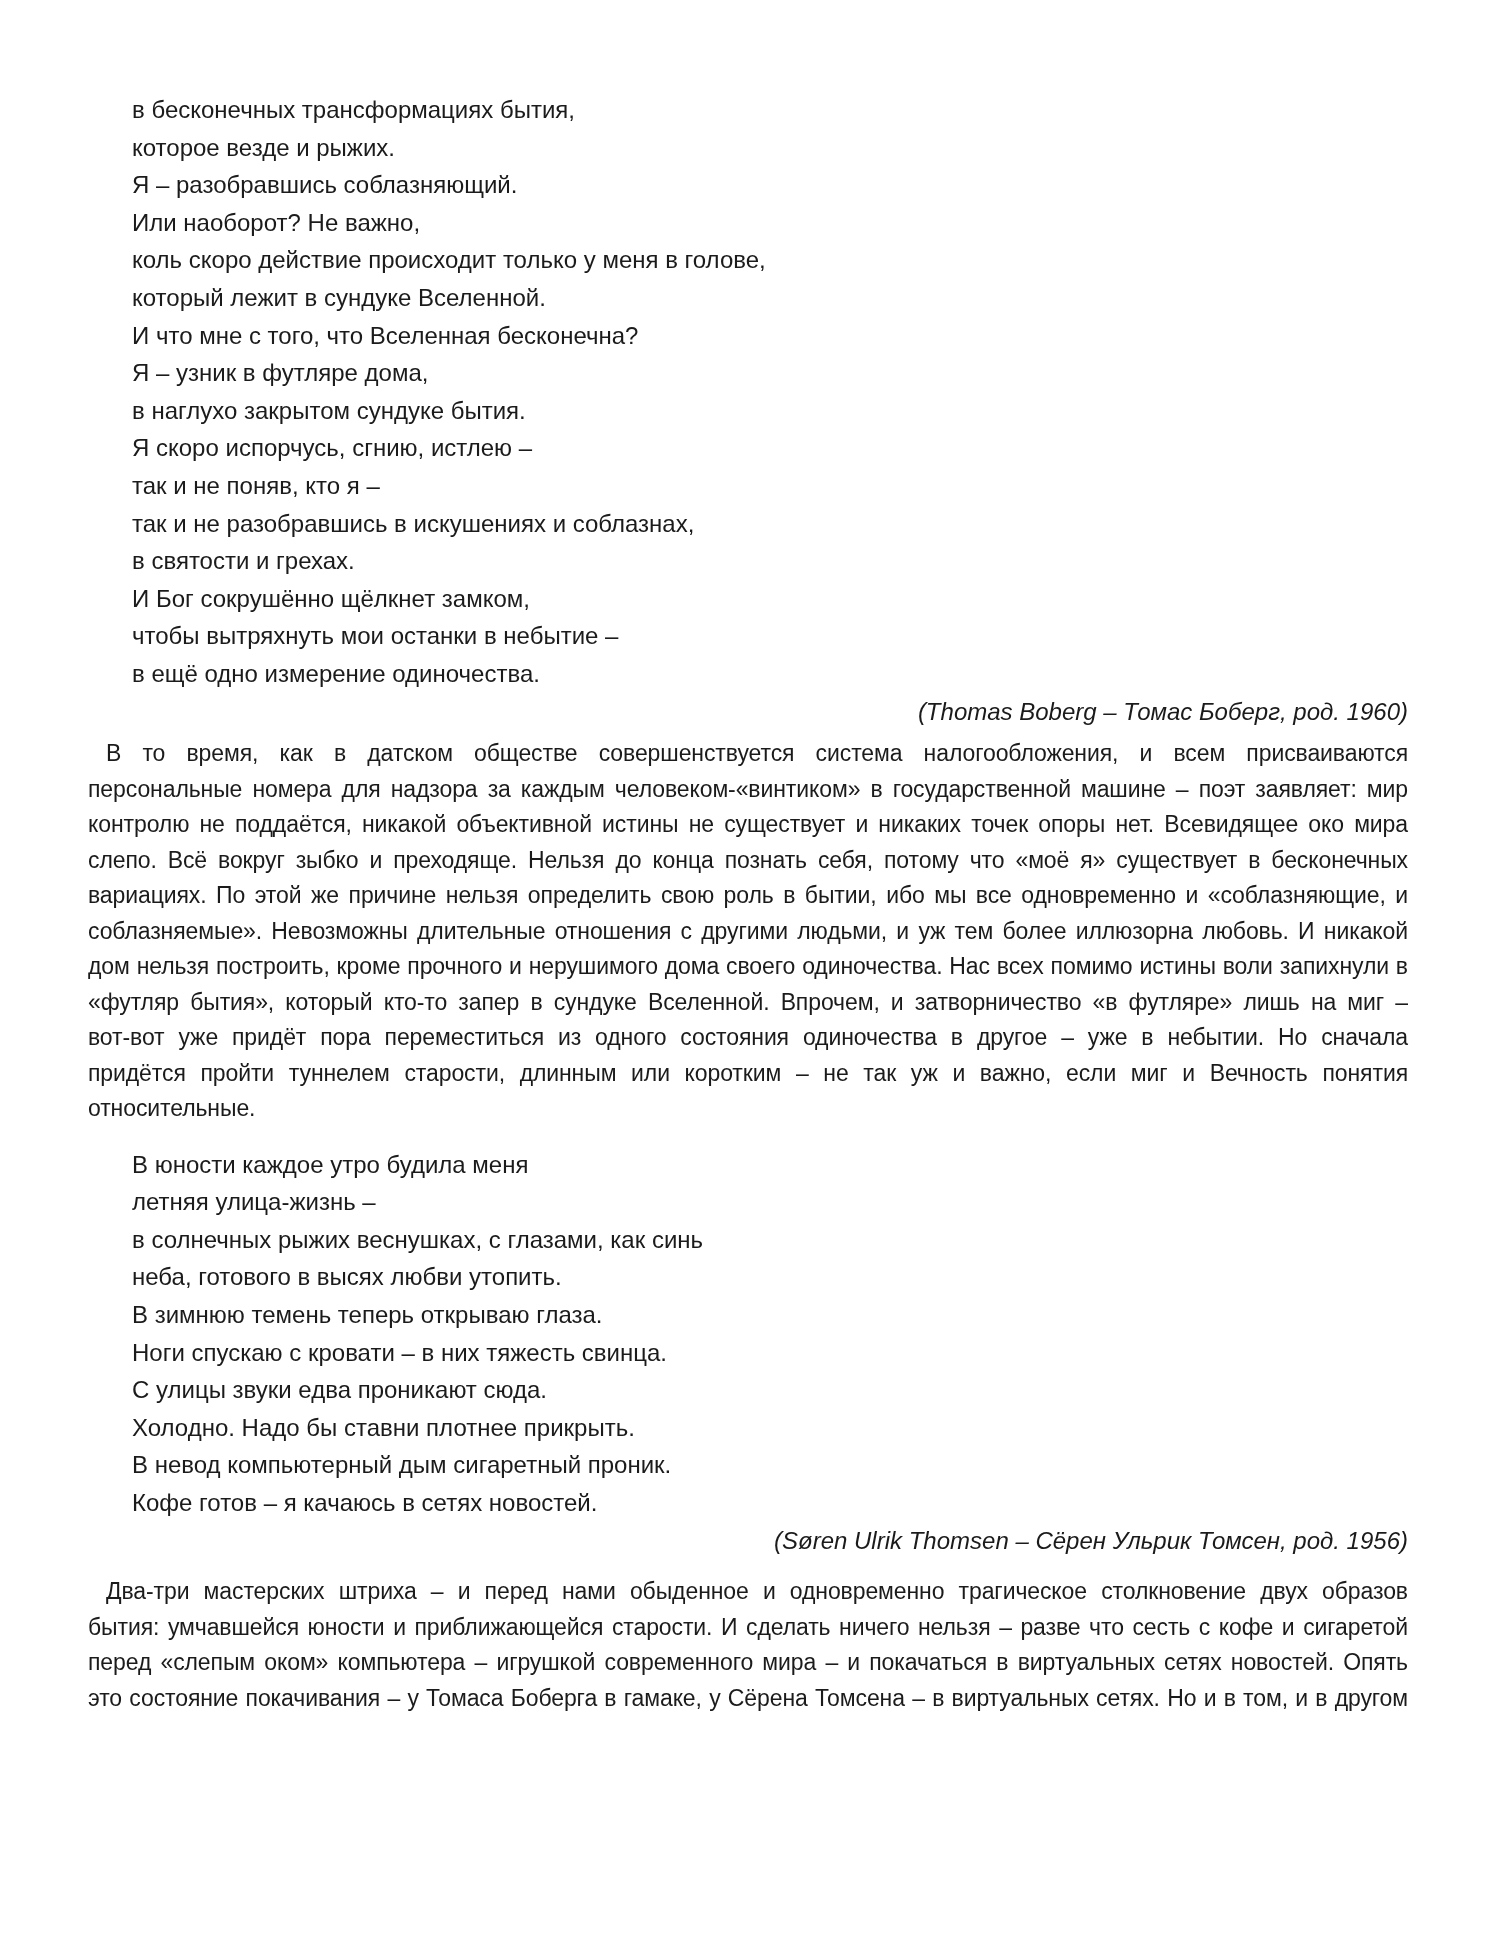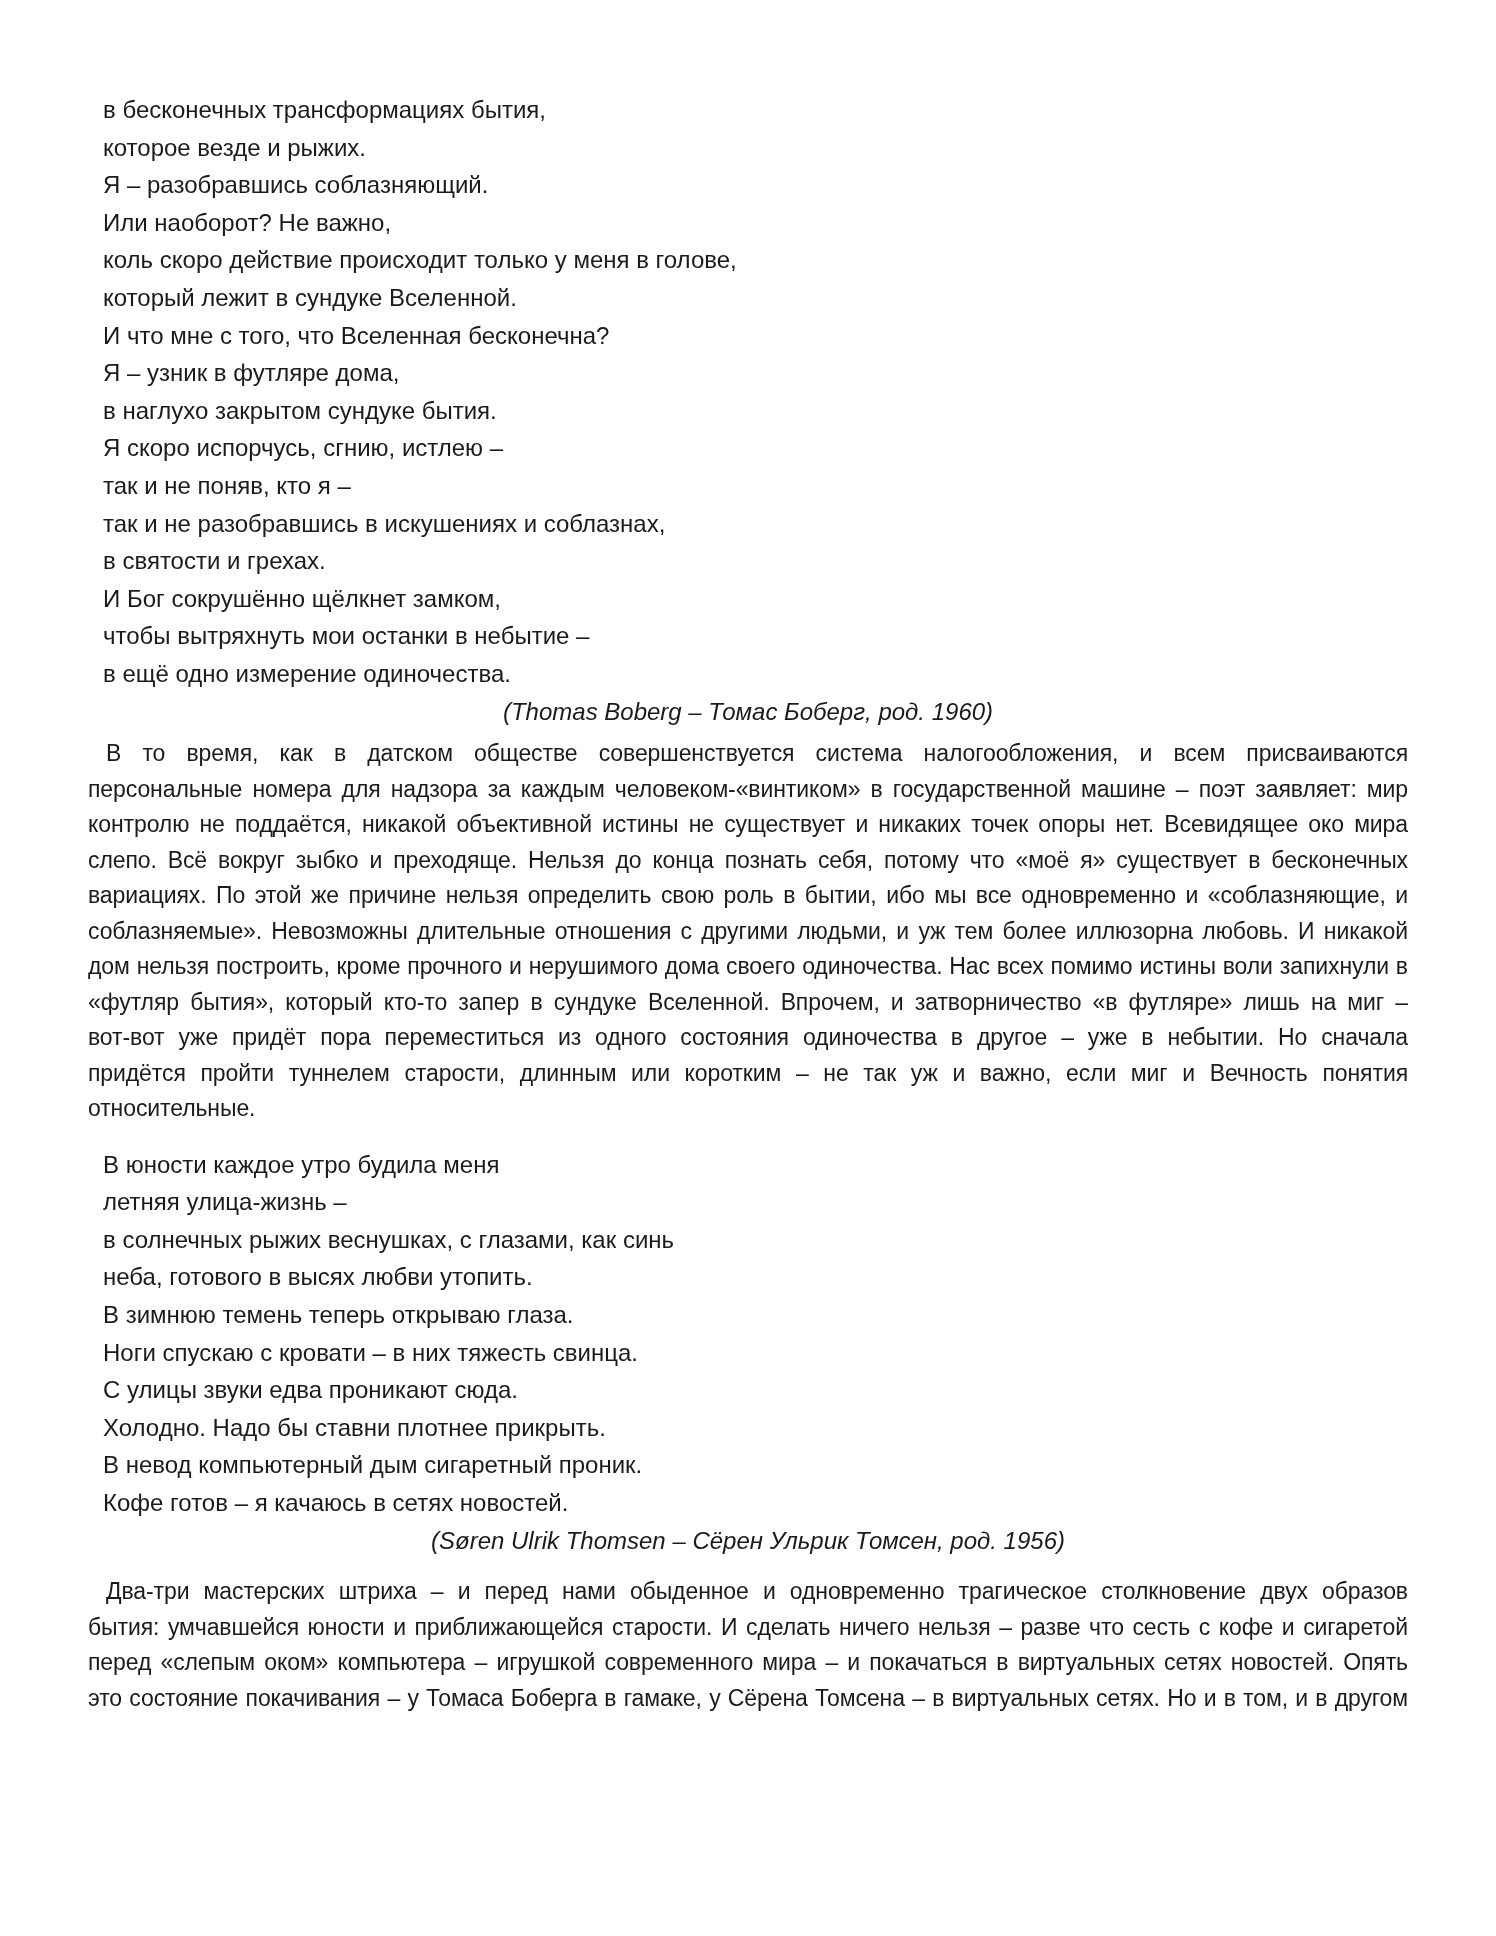--- a/index.html
+++ b/index.html
@@ -15,30 +15,30 @@
     font-family: "Liberation Sans", "DejaVu Sans", sans-serif;
   }
   .page {
     box-sizing: border-box;
     width: 1496px;
     height: 1936px;
     padding: 91px 88px 0 88px;
     background: #ffffff;
   }
   .poem {
-    margin-left: 15px;
+    margin-left: 44px;
     font-size: 24px;
     line-height: 37.6px;
     font-style: normal;
   }
   .poem .line {
     white-space: pre;
   }
   .attribution {
-    text-align: center;
+    text-align: right;
     font-style: italic;
     font-size: 24px;
     line-height: 37.6px;
   }
   .commentary {
     font-size: 23px;
     line-height: 35.5px;
     letter-spacing: -0.1px;
   }
   .commentary .jline {

